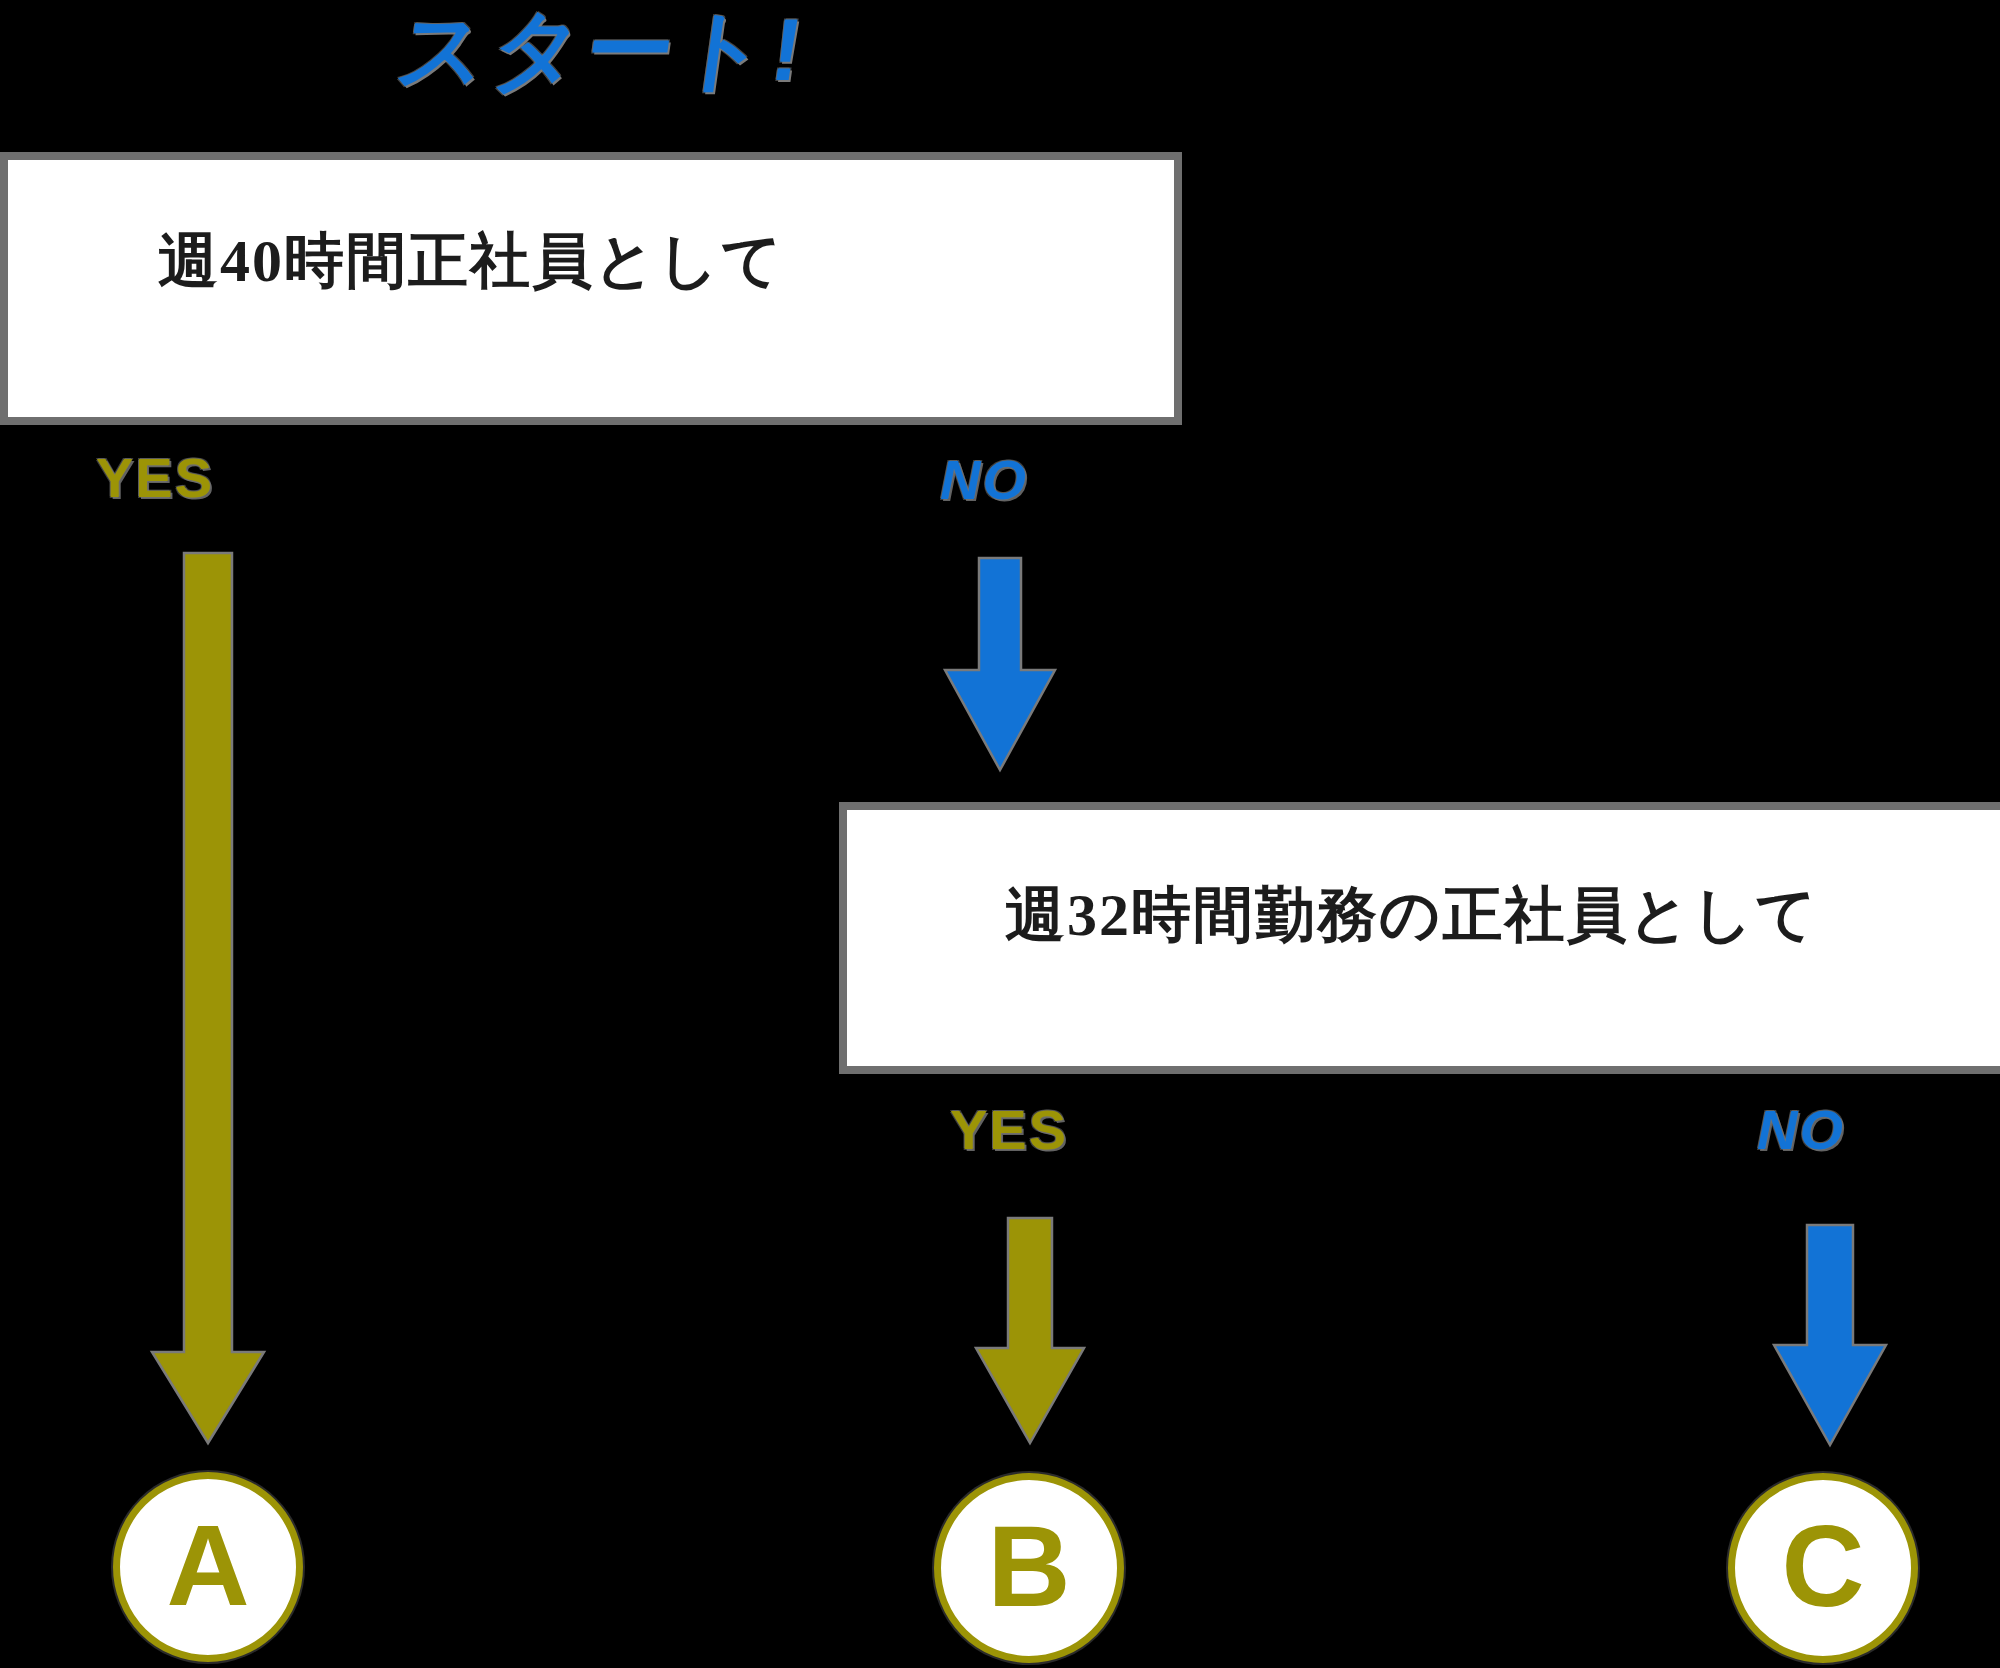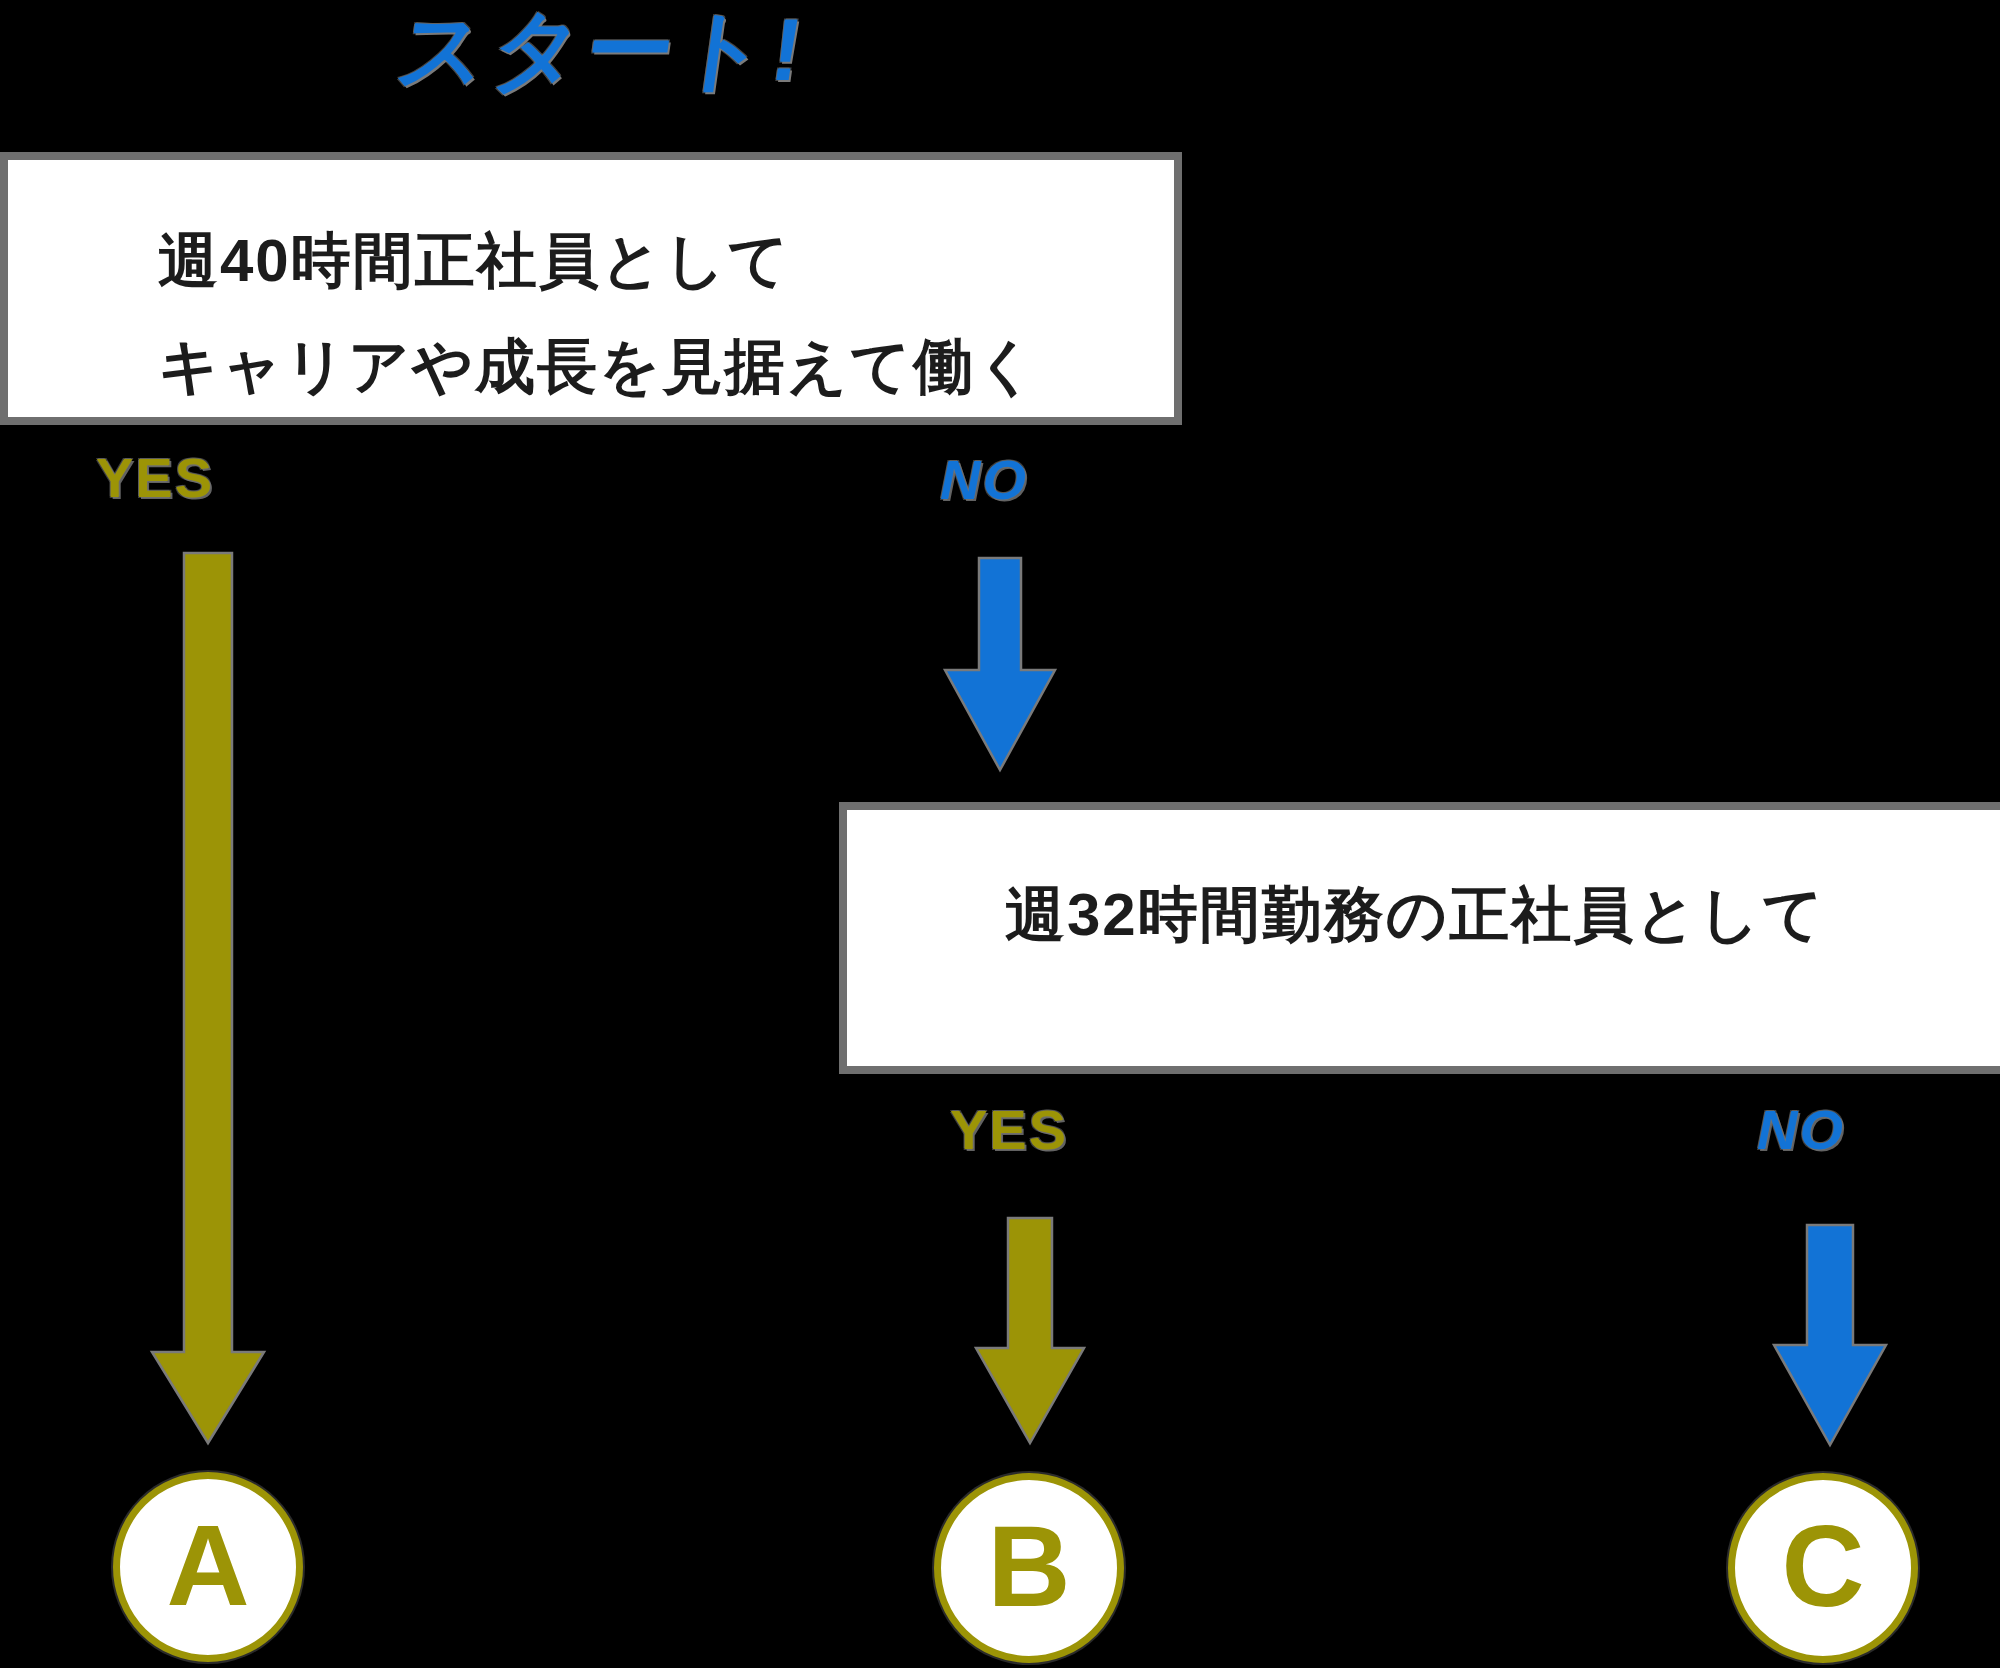--- a/index.html
+++ b/index.html
@@ -35,20 +35,21 @@
                  -1px -1px 0 rgba(122,122,122,.55),
                  1px -1px 0 rgba(122,122,122,.55),
                  -1px 1px 0 rgba(122,122,122,.55);
     white-space: nowrap;
   }
   .question-box {
     position: absolute;
     box-sizing: border-box;
     background: var(--box-background, #fff);
     border: 8px solid var(--box-border, #6f6f6f);
+    font-family: Liberation Serif, serif;
   }
   .question-box.q1 {
     left: 0px;
     top: 152px;
     width: 1182px;
     height: 273px;
     padding: 48px 0 0 150px;
   }
   .question-box.q2 {
     left: 839px;
@@ -119,21 +120,20 @@
 </style>
 </head>
 <body>
 
 <div class="canvas">
 
   <div class="start-title">スタート!</div>
 
   <div class="question-box q1">
     <span class="question-line">週40時間正社員として</span>
-    <span class="question-line">キャリアや成長を見据えて働く</span>
   </div>
 
   <div id="yes1" class="branch-label label-yes">YES</div>
 
   <div id="no1" class="branch-label label-no">NO</div>
 
   <div class="question-box q2">
     <span class="question-line">週32時間勤務の正社員として</span>
   </div>
 

